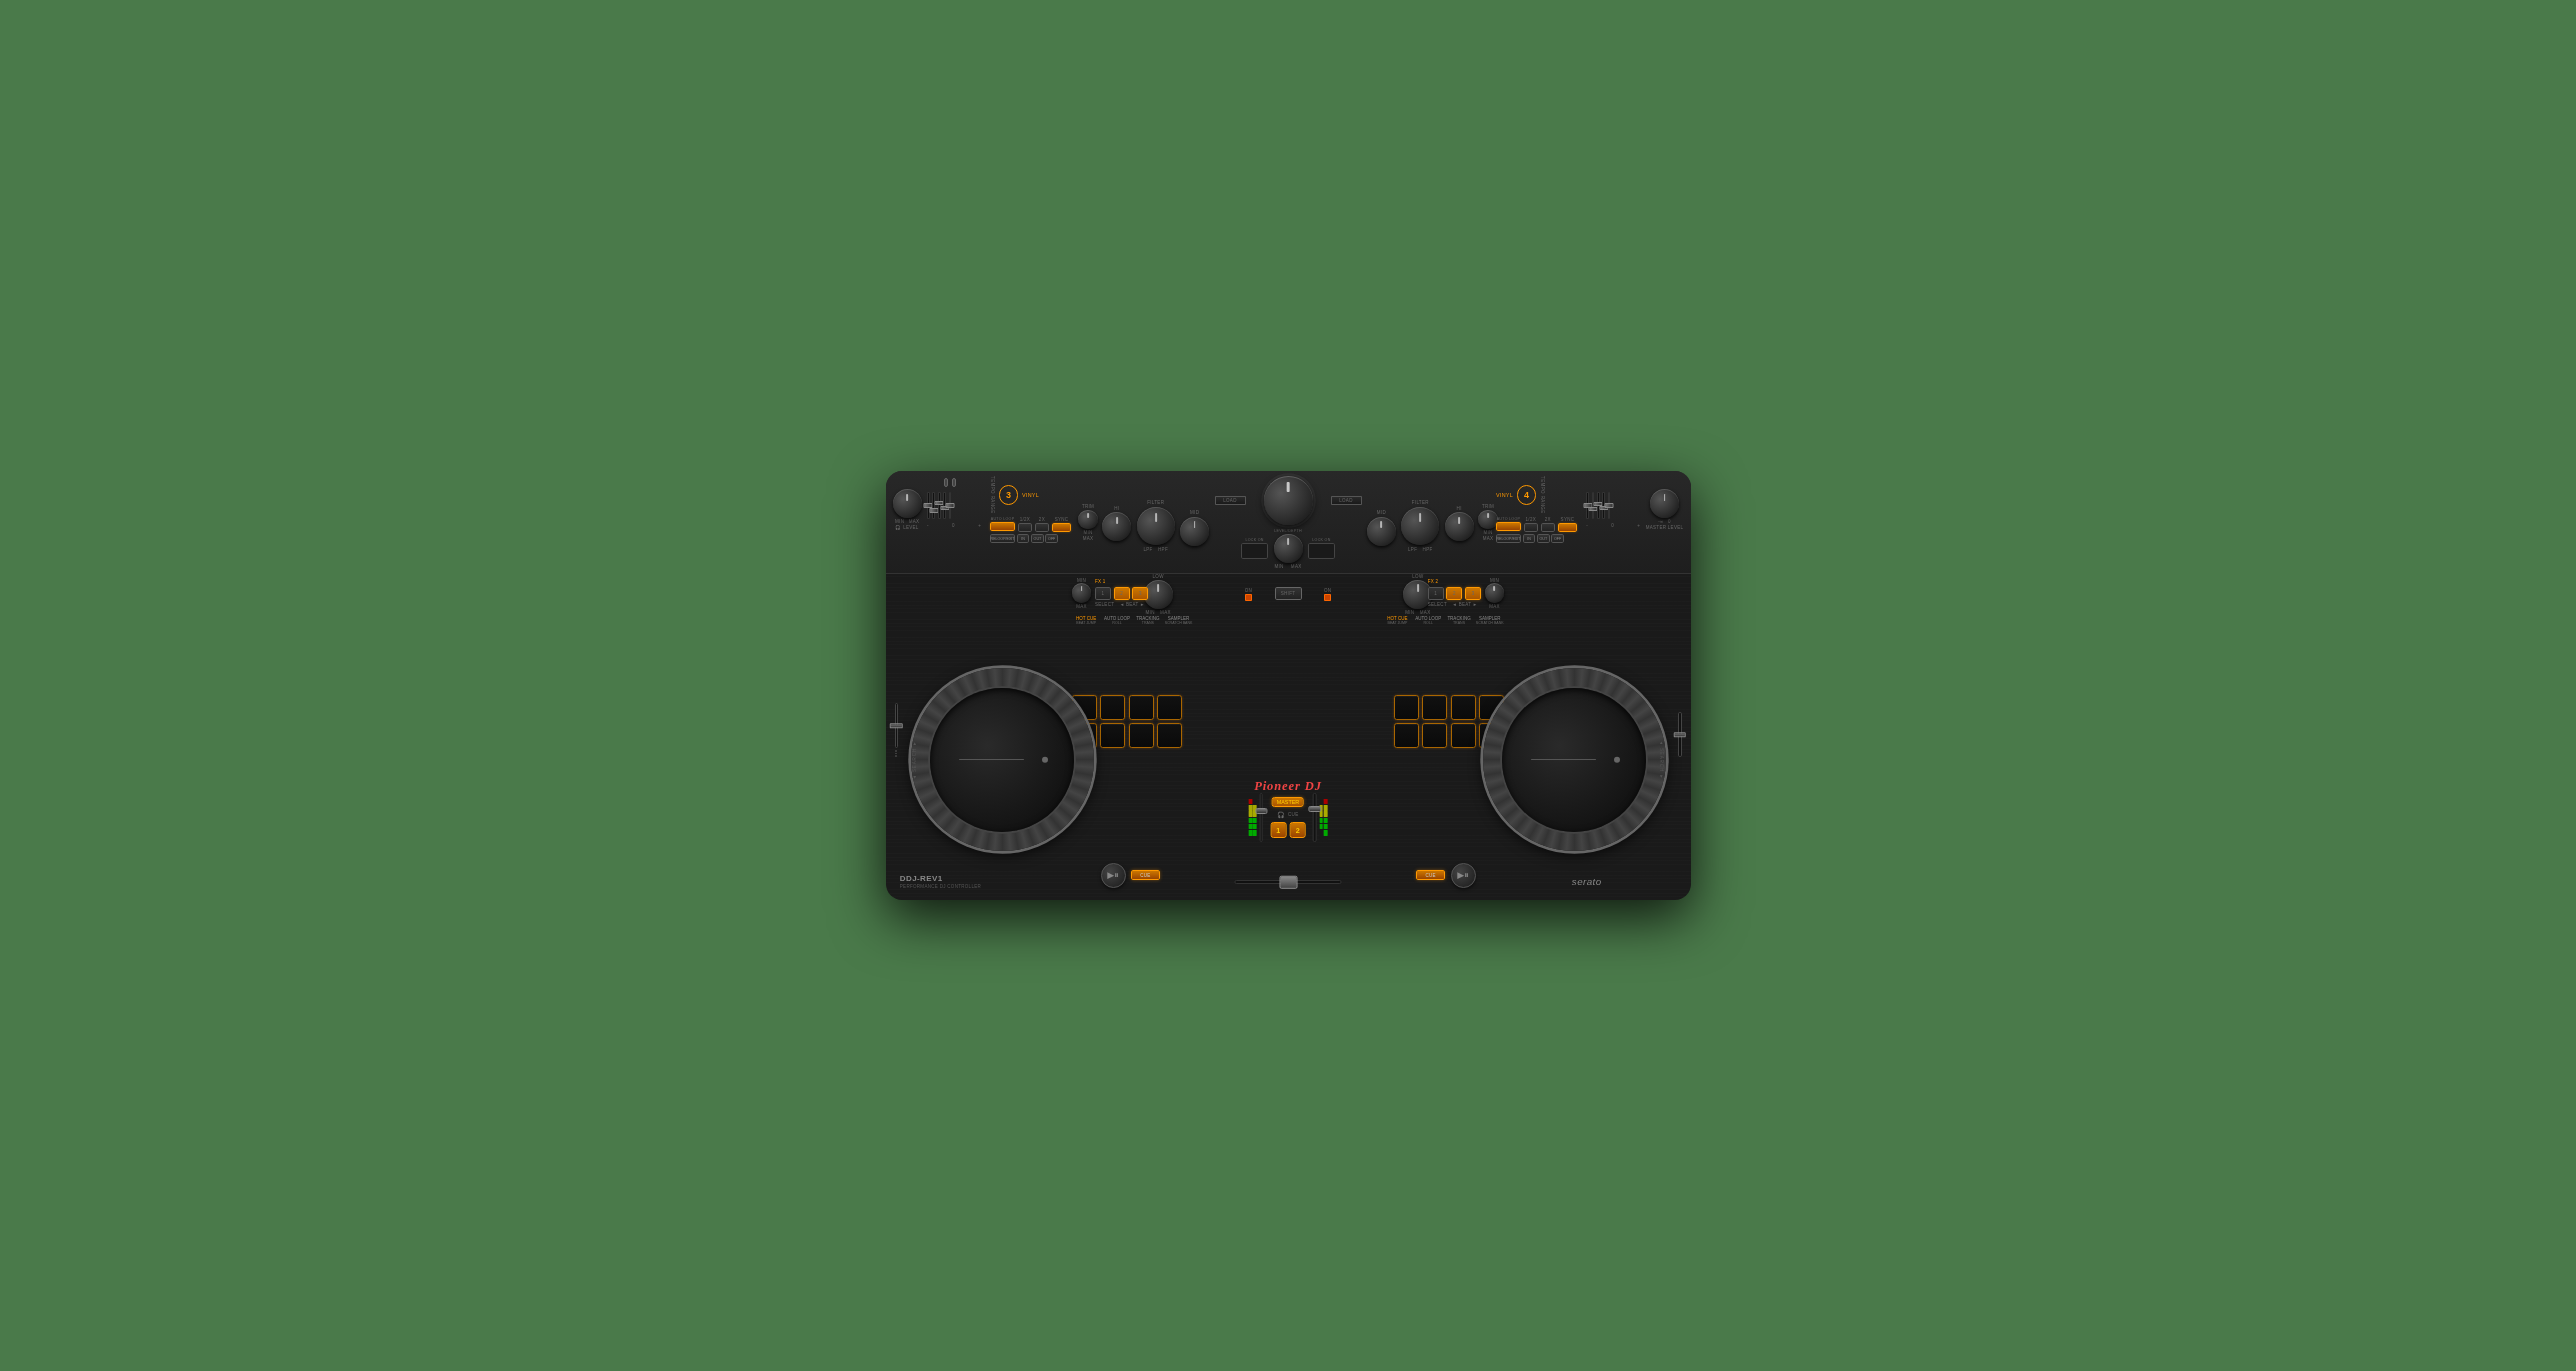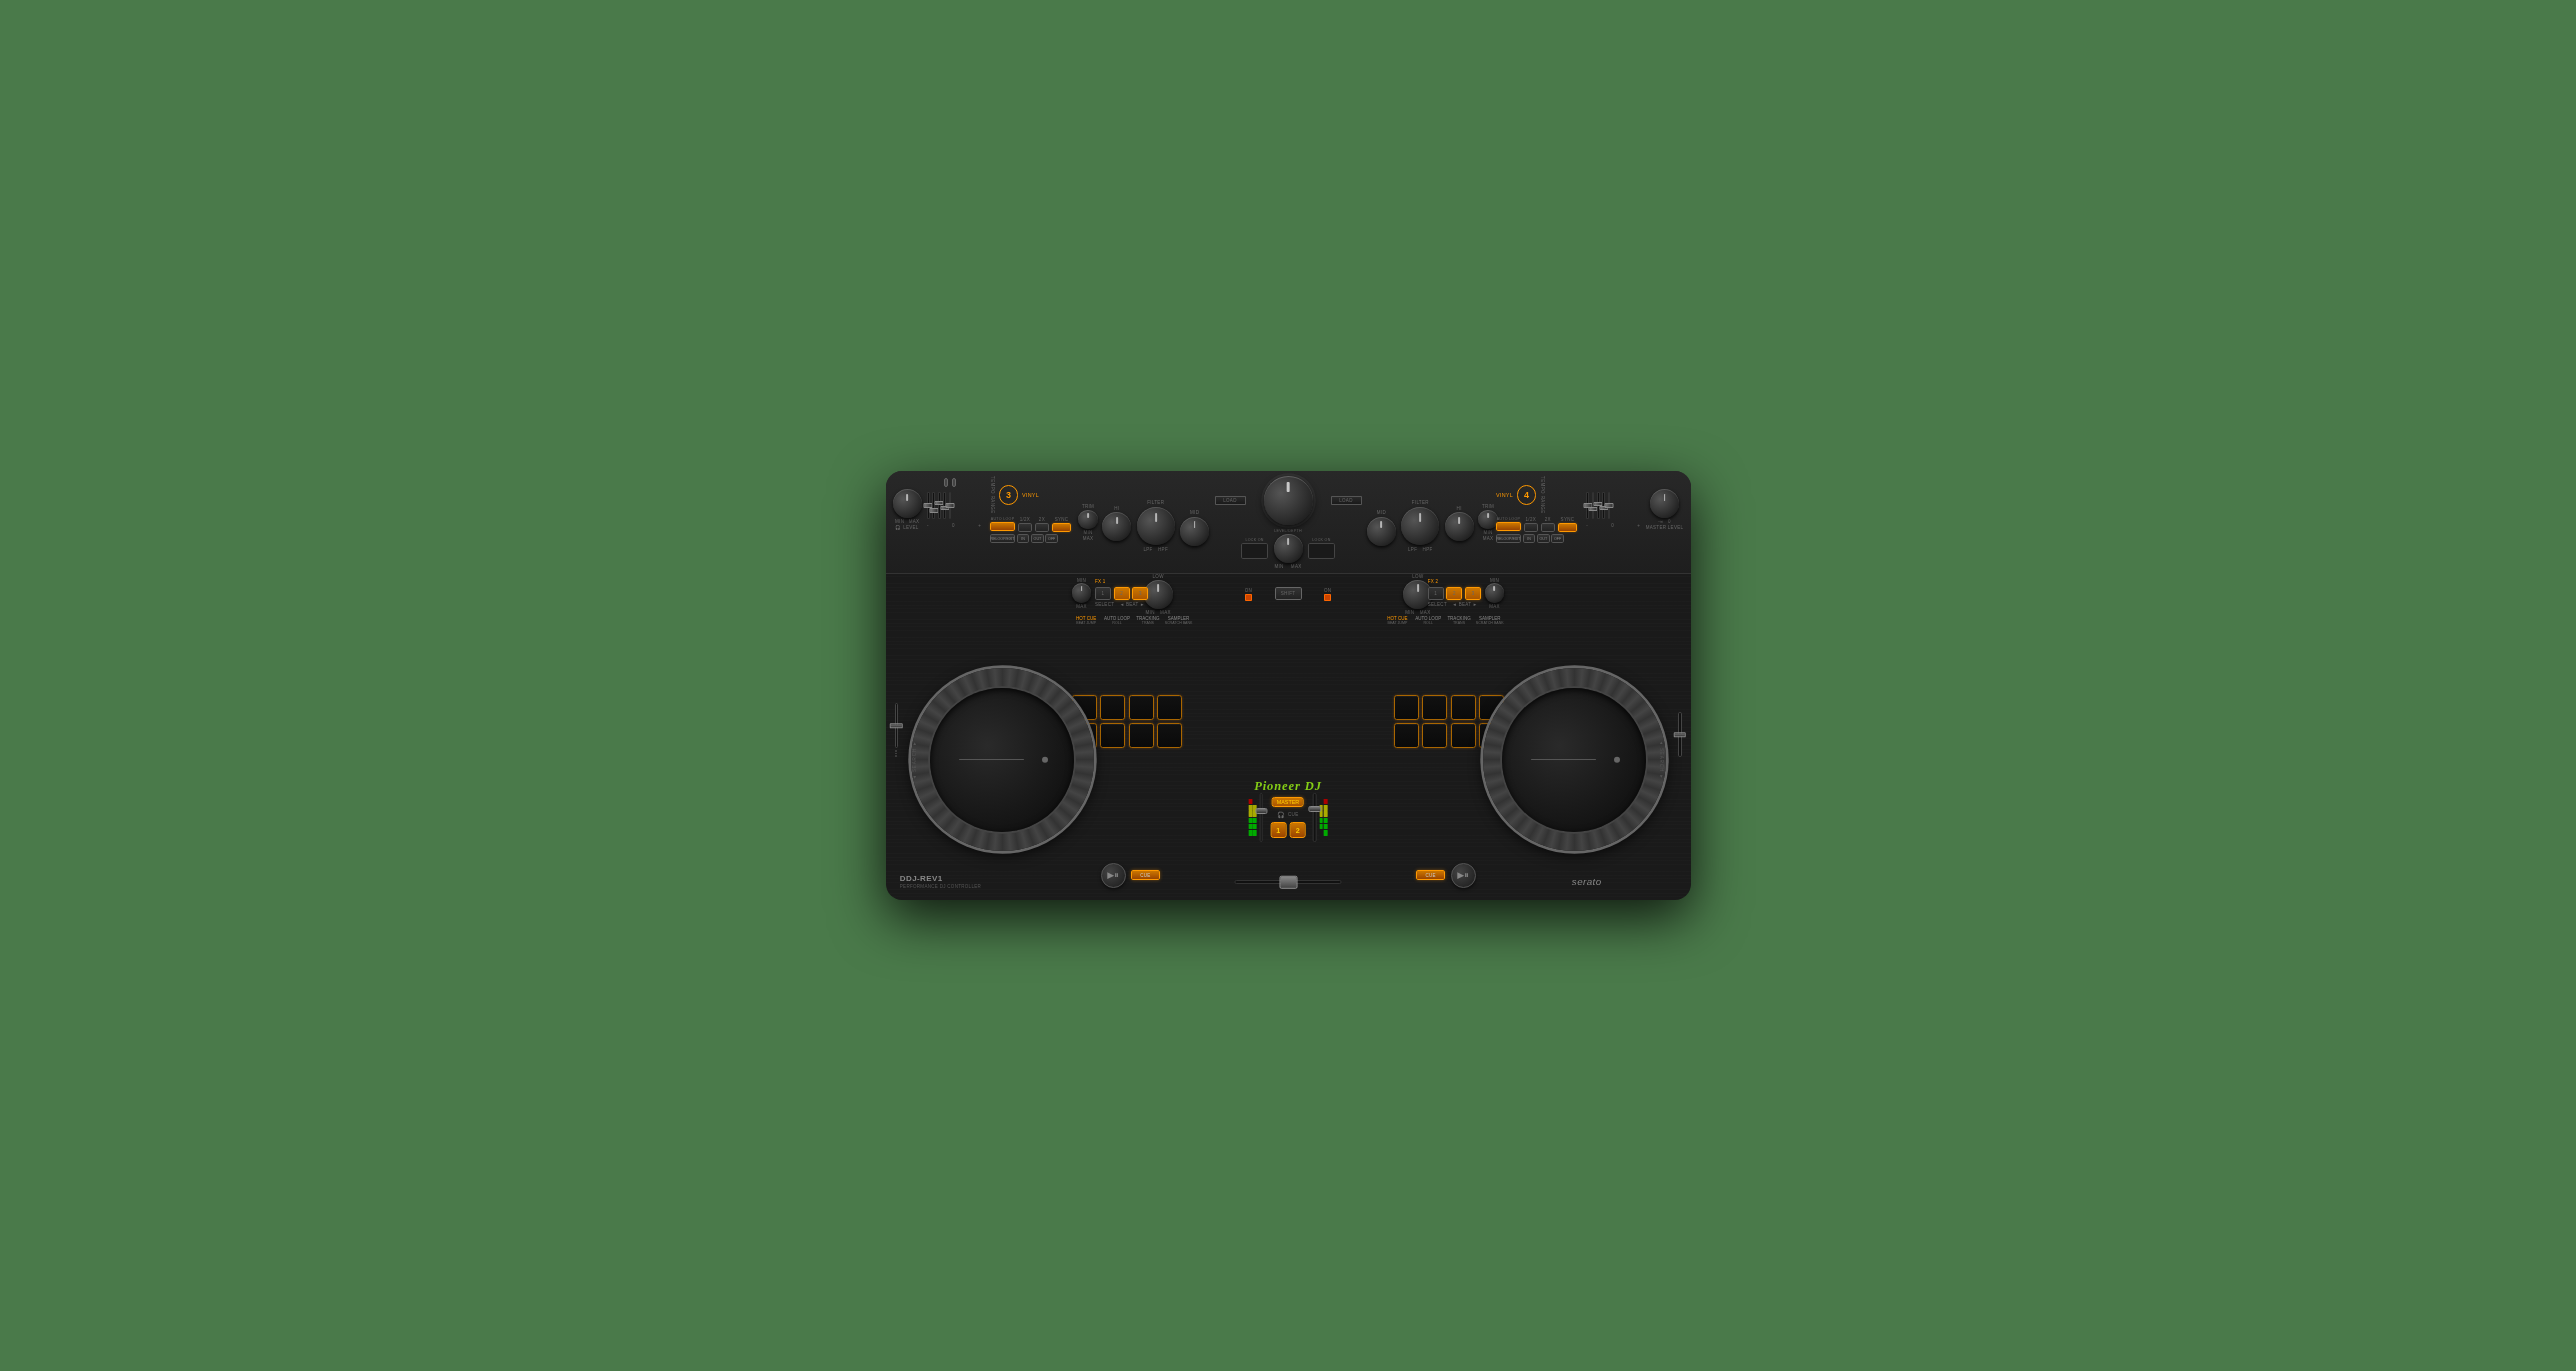--- a/index.html
+++ b/index.html
@@ -817,21 +817,21 @@
         <div style="display:flex;gap:3.6px;">
           <div class="pad"></div>
           <div class="pad"></div>
           <div class="pad"></div>
           <div class="pad"></div>
         </div>
       </div>
     </div>
 
     <div style="position:absolute;top:306px;left:50%;transform:translateX(-50%);text-align:center;">
-      <span style="color:#84cc16;font-size:12.5px;font-style:italic;font-weight:bold;letter-spacing:0.9px;font-family:Georgia,serif;text-align:right;">Pioneer DJ</span>
+      <span style="color:#ef4444;font-size:12.5px;font-style:italic;font-weight:bold;letter-spacing:0.9px;font-family:Georgia,serif;text-align:right;">Pioneer DJ</span>
     </div>
 
     <div style="position:absolute;top:322px;left:50%;transform:translateX(-50%);display:flex;align-items:flex-end;gap:7.2px;">
 
       <div style="display:flex;gap:2.7px;align-items:flex-end;">
 
         <div style="display:flex;gap:0.9px;align-items:flex-end;height:49px;">
           <div style="display:flex;flex-direction:column;justify-content:flex-end;gap:0.9px;height:49px;">
             <div style="width:3.6px;height:5.4px;background:#aa0000;border-radius:0.4px;"></div>
             <div style="width:3.6px;height:5.4px;background:#aaaa00;border-radius:0.4px;"></div>

